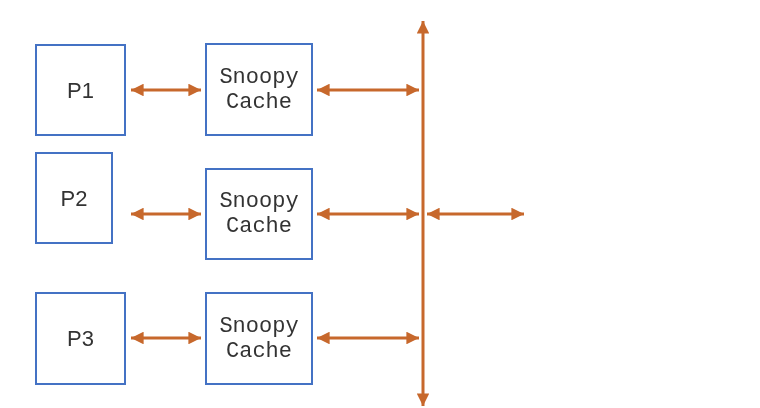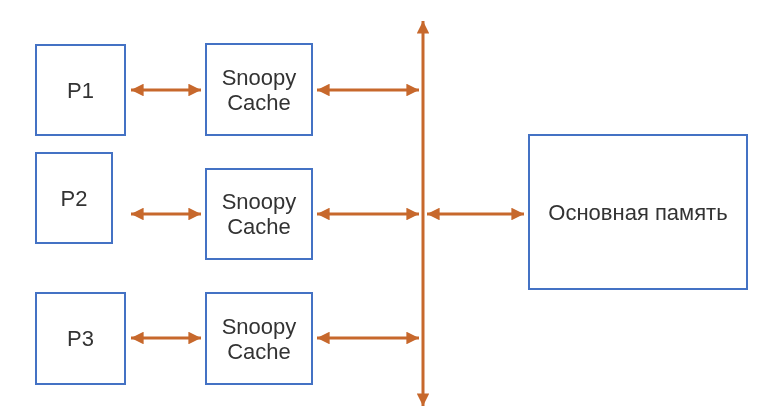--- a/index.html
+++ b/index.html
@@ -26,21 +26,21 @@
     background: var(--box-fill, #ffffff);
     display: flex;
     align-items: center;
     justify-content: center;
     text-align: center;
     color: var(--text, #333333);
     font-size: 22px;
     line-height: 25px;
   }
   .label { display: inline-block; }
-  .label-wrap { display: inline-block; max-width: 84px; }
+  .label-wrap { display: inline-block; max-width: 84px; font-family: Liberation Mono, monospace; }
 </style>
 </head>
 <body>
 
 <div class="canvas">
 
   <svg class="arrows" width="760" height="408" viewBox="0 0 760 408">
     <defs>
       <marker id="ah" viewBox="0 0 10 10" refX="10" refY="5" markerWidth="4.2" markerHeight="4.2" orient="auto-start-reverse" markerUnits="strokeWidth">
         <path d="M0,0 L10,5 L0,10 Z"></path>
@@ -77,17 +77,14 @@
   </div>
 
   <div class="box" style="left:35px; top:284px; width:91px; height:93px">
     <span class="label">P3</span>
   </div>
 
   <div class="box" style="left:205px; top:284px; width:108px; height:93px">
     <span class="label-wrap">Snoopy Cache</span>
   </div>
 
-  <div class="box" style="left:528px; top:126px; width:220px; height:156px">
-    <span class="label">Основная память</span>
-  </div>
 
 </div>
 
 </body></html>

